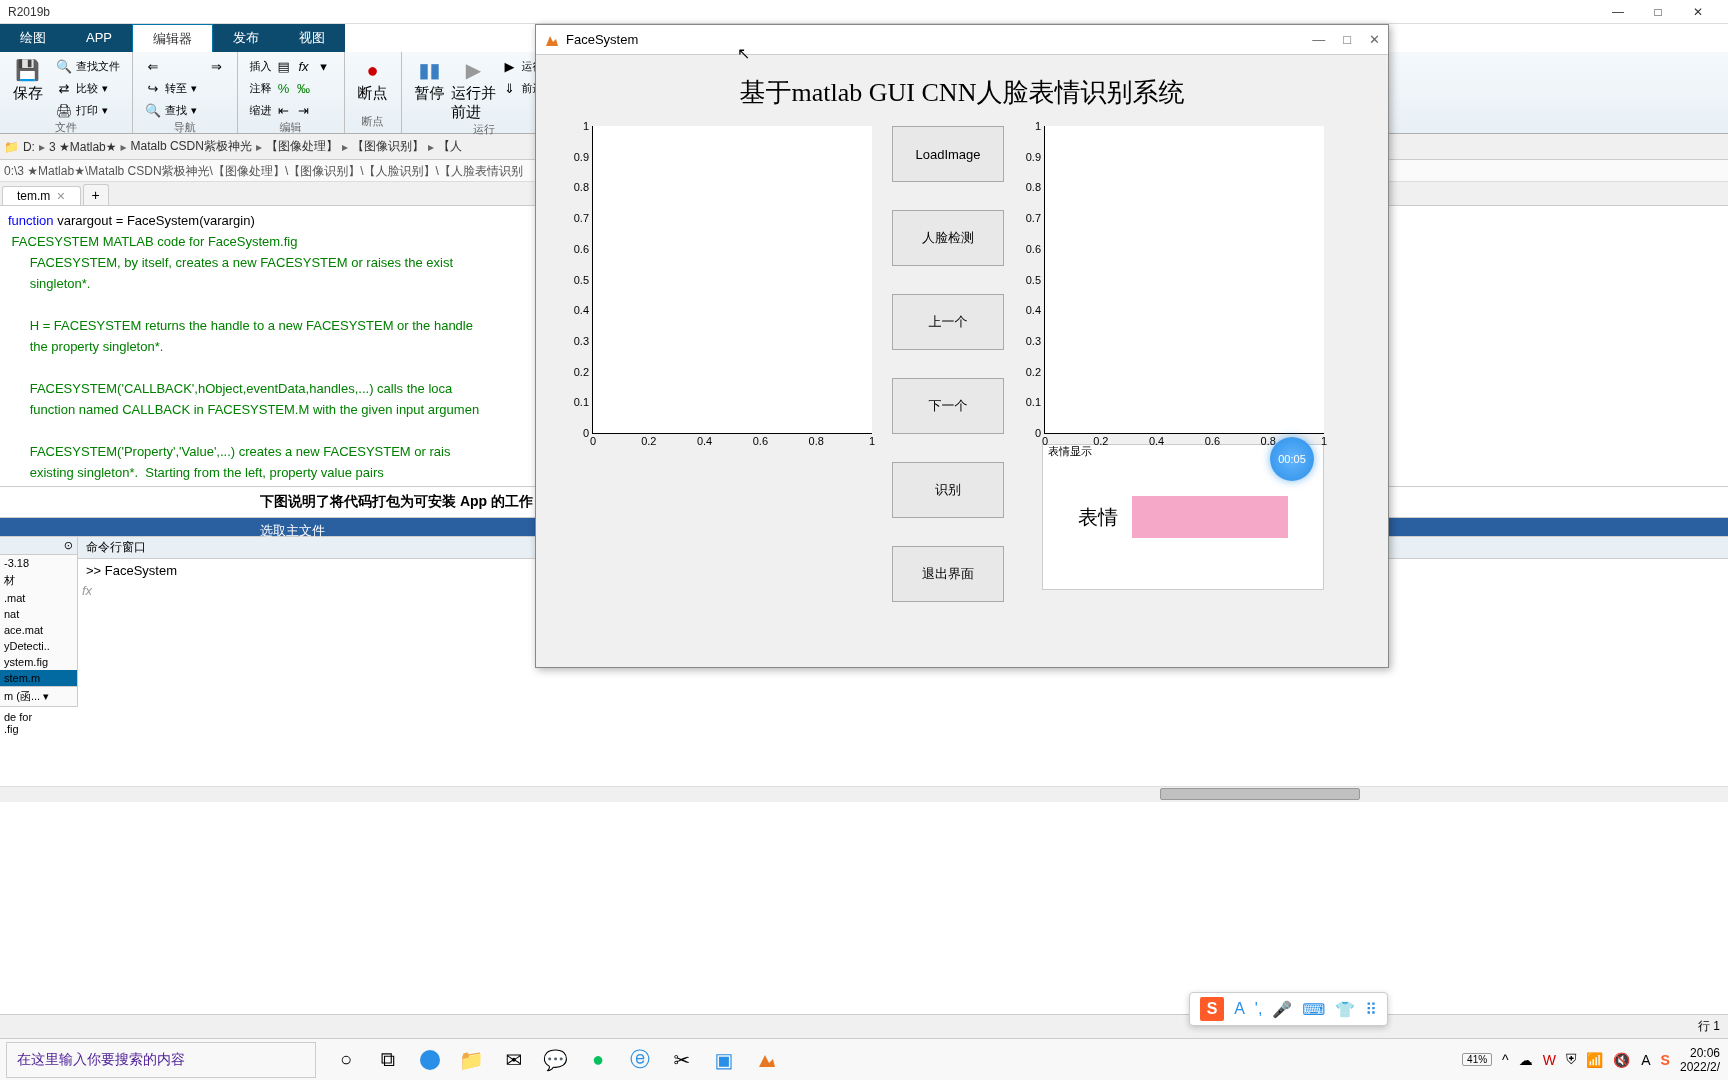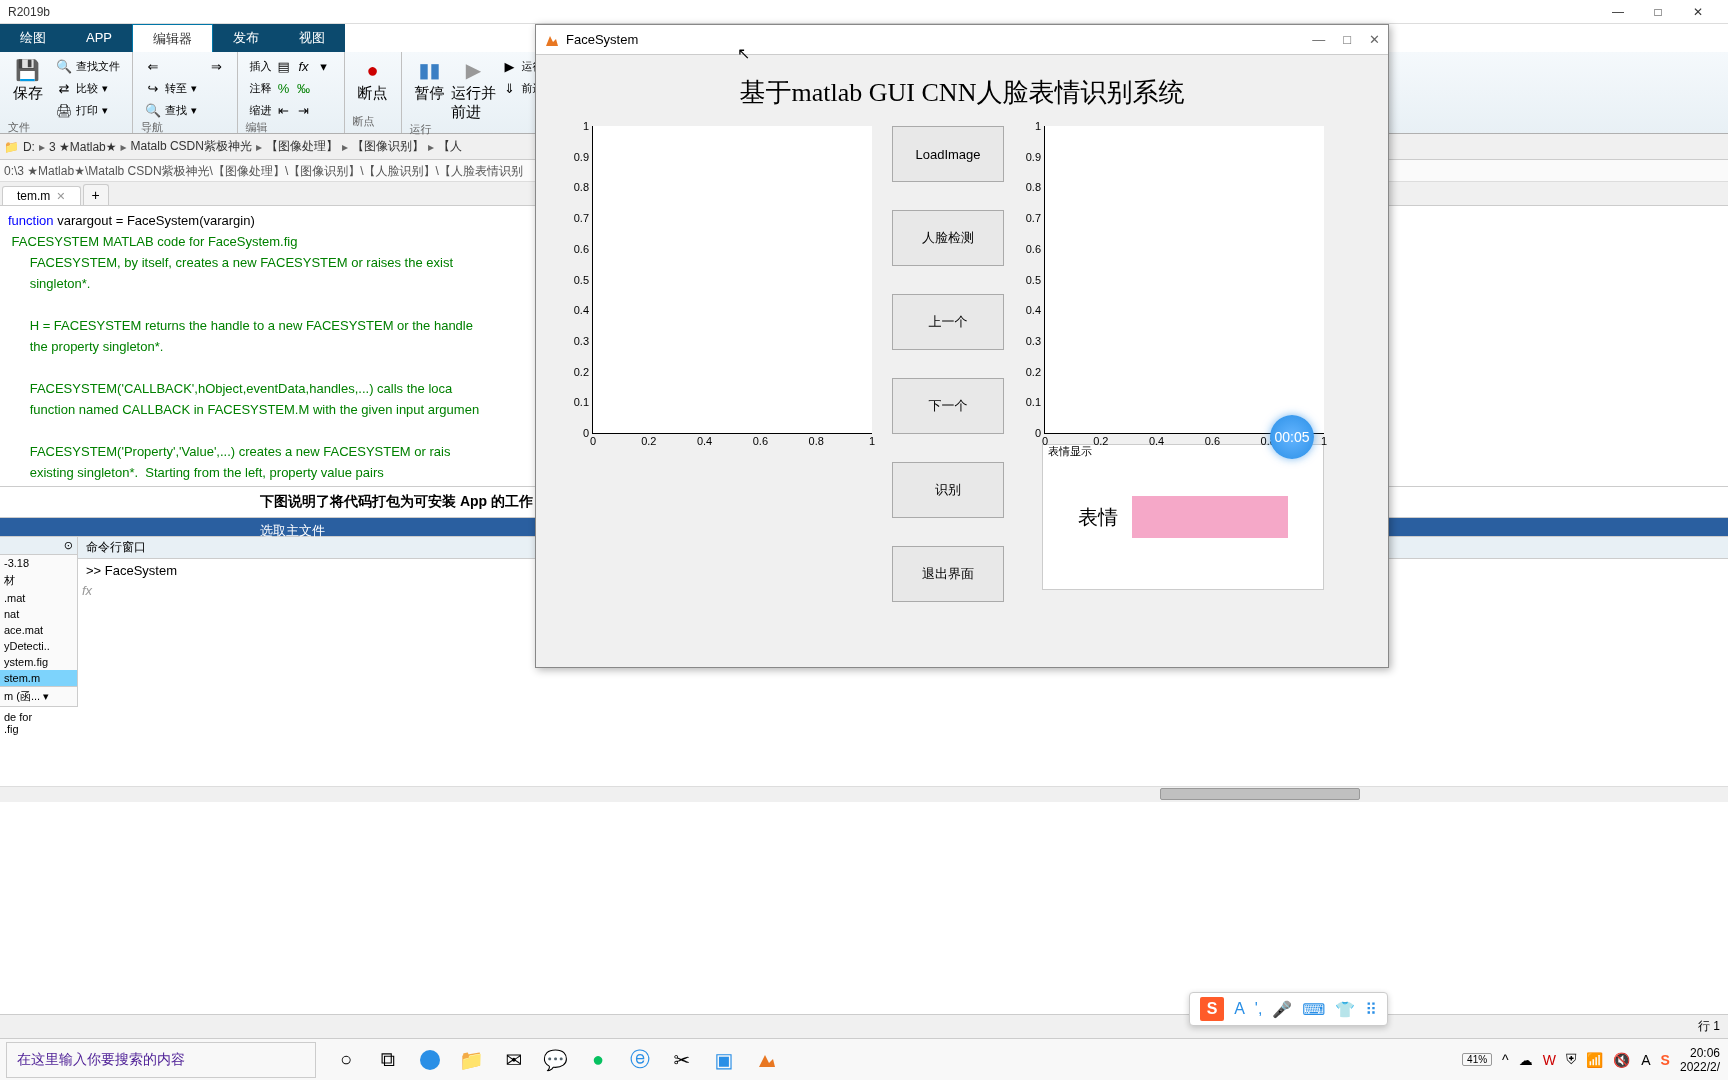--- a/index.html
+++ b/index.html
@@ -12,21 +12,21 @@
 
 
 .ribbon-tabs { height: 28px; background: #fff; display: flex; }
 .ribbon-tab { padding: 0 20px; line-height: 28px; font-size: 13px; background: #0c4a6e; color: #fff; cursor: pointer; }
 .ribbon-tab.active { background: #fff; color: #333; border: 1px solid #0076a8; border-bottom: none; }
 
 
 .toolstrip { height: 82px; background: linear-gradient(#f5f9fc, #e8f0f5); border-bottom: 1px solid #b0b0b0; display: flex; }
 .ts-group { border-right: 1px solid #c0c0c0; padding: 4px 8px; display: flex; flex-direction: column; }
 .ts-group-body { flex: 1; display: flex; gap: 4px; align-items: flex-start; }
-.ts-label { font-size: 11px; color: #666; }
+.ts-label { font-size: 11px; color: #666; text-align: center; }
 .ts-big { display: flex; flex-direction: column; align-items: center; width: 40px; cursor: pointer; }
 .ts-big .ico { width: 28px; height: 28px; display: flex; align-items: center; justify-content: center; font-size: 20px; }
 .ts-big span { font-size: 15px; }
 .ts-small-col { display: flex; flex-direction: column; gap: 2px; }
 .ts-small { display: flex; align-items: center; gap: 4px; font-size: 11px; cursor: pointer; padding: 2px 4px; }
 .ts-small .ico { width: 16px; height: 16px; font-size: 13px; display: flex; align-items: center; justify-content: center; }
 
 
 .addrbar { height: 26px; background: #f0f0f0; border-bottom: 1px solid #ccc; display: flex; align-items: center; font-size: 12px; padding-left: 4px; gap: 4px; }
 .addr-seg { cursor: pointer; color: #333; }
@@ -49,21 +49,21 @@
 
 
 .helpstrip { height: 32px; background: #fff; border-top: 1px solid #ccc; border-bottom: 1px solid #ccc; padding: 6px 260px; font-size: 14px; font-weight: bold; }
 .helpbtn { height: 18px; background: #2a5fa0; color: #fff; font-size: 13px; padding: 4px 260px 0; }
 
 
 .lower { display: flex; height: 250px; border-top: 1px solid #ccc; }
 .wspanel { width: 78px; background: #fafafa; border-right: 1px solid #ccc; font-size: 11px; overflow: hidden; }
 .ws-header { background: #e8f0f5; border-bottom: 1px solid #ccc; padding: 2px 4px; display: flex; justify-content: flex-end; }
 .ws-item { padding: 2px 4px; white-space: nowrap; overflow: hidden; text-overflow: ellipsis; cursor: pointer; }
-.ws-item.sel { background: #7dd3fc; }
+.ws-item.sel { background: #0369a1; }
 .cmdpanel { flex: 1; display: flex; flex-direction: column; }
 .cmd-header { background: #e8f0f5; border-bottom: 1px solid #ccc; padding: 2px 8px; font-size: 12px; }
 .cmd-body { flex: 1; font-family: Consolas, monospace; font-size: 13px; padding: 4px 8px; position: relative; }
 .cmd-fx { position: absolute; left: 4px; top: 24px; color: #999; font-style: italic; }
 
 
 .detpanel { width: 78px; border-top: 1px solid #ccc; font-size: 11px; padding: 4px; height: 70px; overflow: hidden; }
 
 
 .statusbar { position: absolute; bottom: 42px; left: 0; right: 0; height: 24px; background: #f0f0f0; border-top: 1px solid #ccc; display: flex; justify-content: space-between; align-items: center; font-size: 12px; padding: 0 8px; }
@@ -99,21 +99,21 @@
 .figbtn { width: 112px; height: 56px; background: #e8e8e8; border: 1px solid #aaa; font-size: 13px; cursor: pointer; display: flex; align-items: center; justify-content: center; }
 
 .rightcol { display: flex; flex-direction: column; gap: 10px; }
 .axes2-wrap { position: relative; margin-left: 20px; }
 .axes2-label { position: absolute; left: 4px; top: 318px; font-size: 11px; }
 .expr-panel { width: 282px; height: 146px; background: #fff; border: 1px solid #ccc; margin-left: 18px; display: flex; align-items: center; justify-content: center; gap: 14px; }
 .expr-label { font-size: 20px; font-family: "SimSun"; }
 .expr-box { width: 156px; height: 42px; background: #f5a8c8; }
 
 
-.rec-badge { position: absolute; width: 44px; height: 44px; border-radius: 50%; background: radial-gradient(#64b5ff, #2a8fe6); color: #fff; display: flex; align-items: center; justify-content: center; font-size: 14px; box-shadow: 0 0 8px rgba(40,140,230,.6); left: 1270px; top: 415px; }
+.rec-badge { position: absolute; width: 44px; height: 44px; border-radius: 50%; background: radial-gradient(#64b5ff, #2a8fe6); color: #fff; display: flex; align-items: center; justify-content: center; font-size: 11px; box-shadow: 0 0 8px rgba(40,140,230,.6); left: 1270px; top: 437px; }
 
 
 .ime { position: absolute; right: 340px; bottom: 54px; height: 34px; background: #fff; border: 1px solid #ccc; border-radius: 4px; display: flex; align-items: center; gap: 10px; padding: 0 10px; box-shadow: 0 2px 6px rgba(0,0,0,.2); }
 .ime-logo { width: 24px; height: 24px; background: #ff5b29; color: #fff; display: flex; align-items: center; justify-content: center; font-weight: bold; border-radius: 2px; }
 .ime-ico { color: #2a8fe6; font-size: 16px; }
 
 svg { display: block; }
 </style>
 </head>
 <body>

